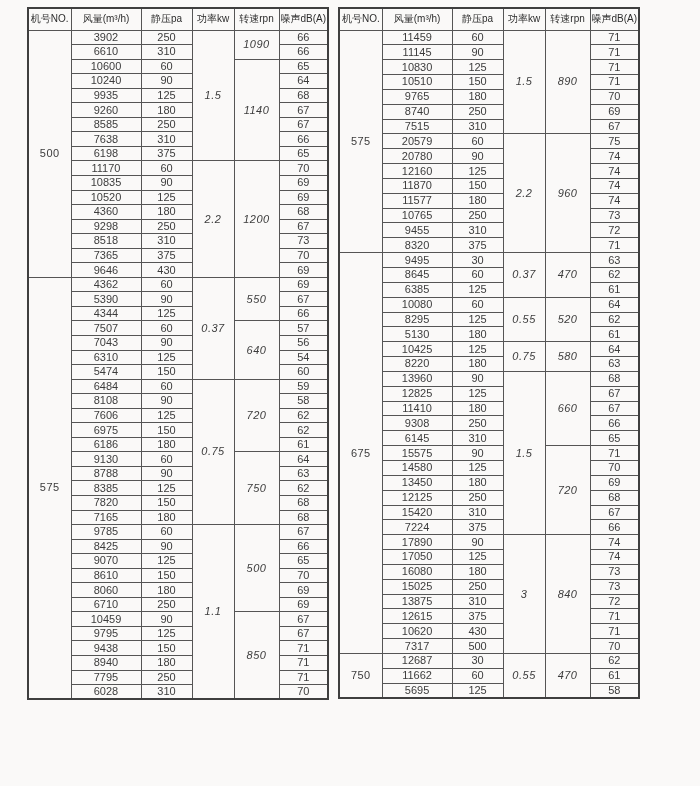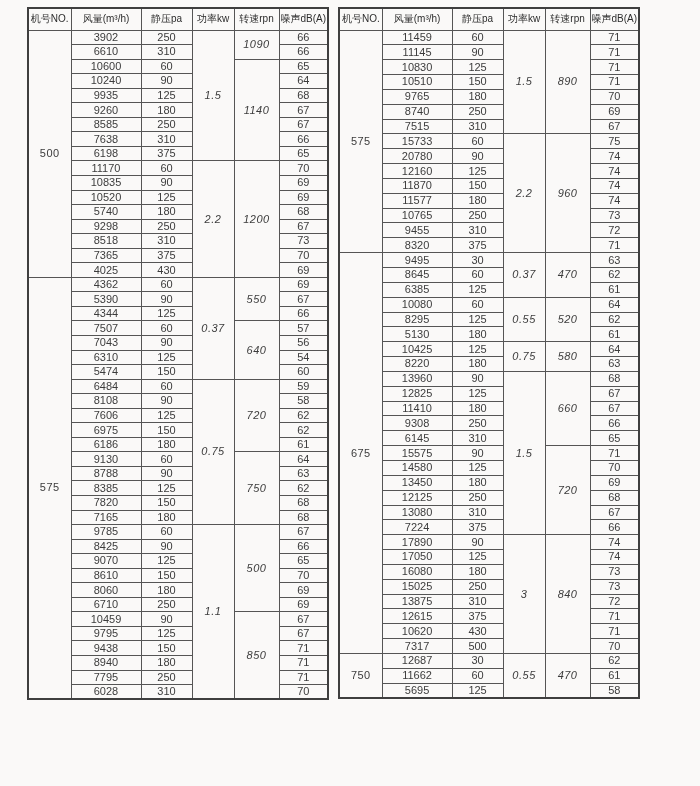--- a/index.html
+++ b/index.html
@@ -138,41 +138,41 @@
               <td>10835</td>
               <td>90</td>
               <td>69</td>
             </tr>
             <tr>
               <td>10520</td>
               <td>125</td>
               <td>69</td>
             </tr>
             <tr>
-              <td>5740</td>
+              <td>4360</td>
               <td>180</td>
               <td>68</td>
             </tr>
             <tr>
               <td>9298</td>
               <td>250</td>
               <td>67</td>
             </tr>
             <tr>
               <td>8518</td>
               <td>310</td>
               <td>73</td>
             </tr>
             <tr>
               <td>7365</td>
               <td>375</td>
               <td>70</td>
             </tr>
             <tr>
-              <td>4025</td>
+              <td>9646</td>
               <td>430</td>
               <td>69</td>
             </tr>
             <tr>
               <td class="machine" rowspan="29">575</td>
               <td>4362</td>
               <td>60</td>
               <td class="power" rowspan="7">0.37</td>
               <td class="speed" rowspan="3">550</td>
               <td>69</td>
@@ -380,21 +380,21 @@
               <td>8740</td>
               <td>250</td>
               <td>69</td>
             </tr>
             <tr>
               <td>7515</td>
               <td>310</td>
               <td>67</td>
             </tr>
             <tr>
-              <td>15733</td>
+              <td>20579</td>
               <td>60</td>
               <td class="power" rowspan="8">2.2</td>
               <td class="speed" rowspan="8">960</td>
               <td>75</td>
             </tr>
             <tr>
               <td>20780</td>
               <td>90</td>
               <td>74</td>
             </tr>
@@ -517,21 +517,21 @@
               <td>13450</td>
               <td>180</td>
               <td>69</td>
             </tr>
             <tr>
               <td>12125</td>
               <td>250</td>
               <td>68</td>
             </tr>
             <tr>
-              <td>13080</td>
+              <td>15420</td>
               <td>310</td>
               <td>67</td>
             </tr>
             <tr>
               <td>7224</td>
               <td>375</td>
               <td>66</td>
             </tr>
             <tr>
               <td>17890</td>

